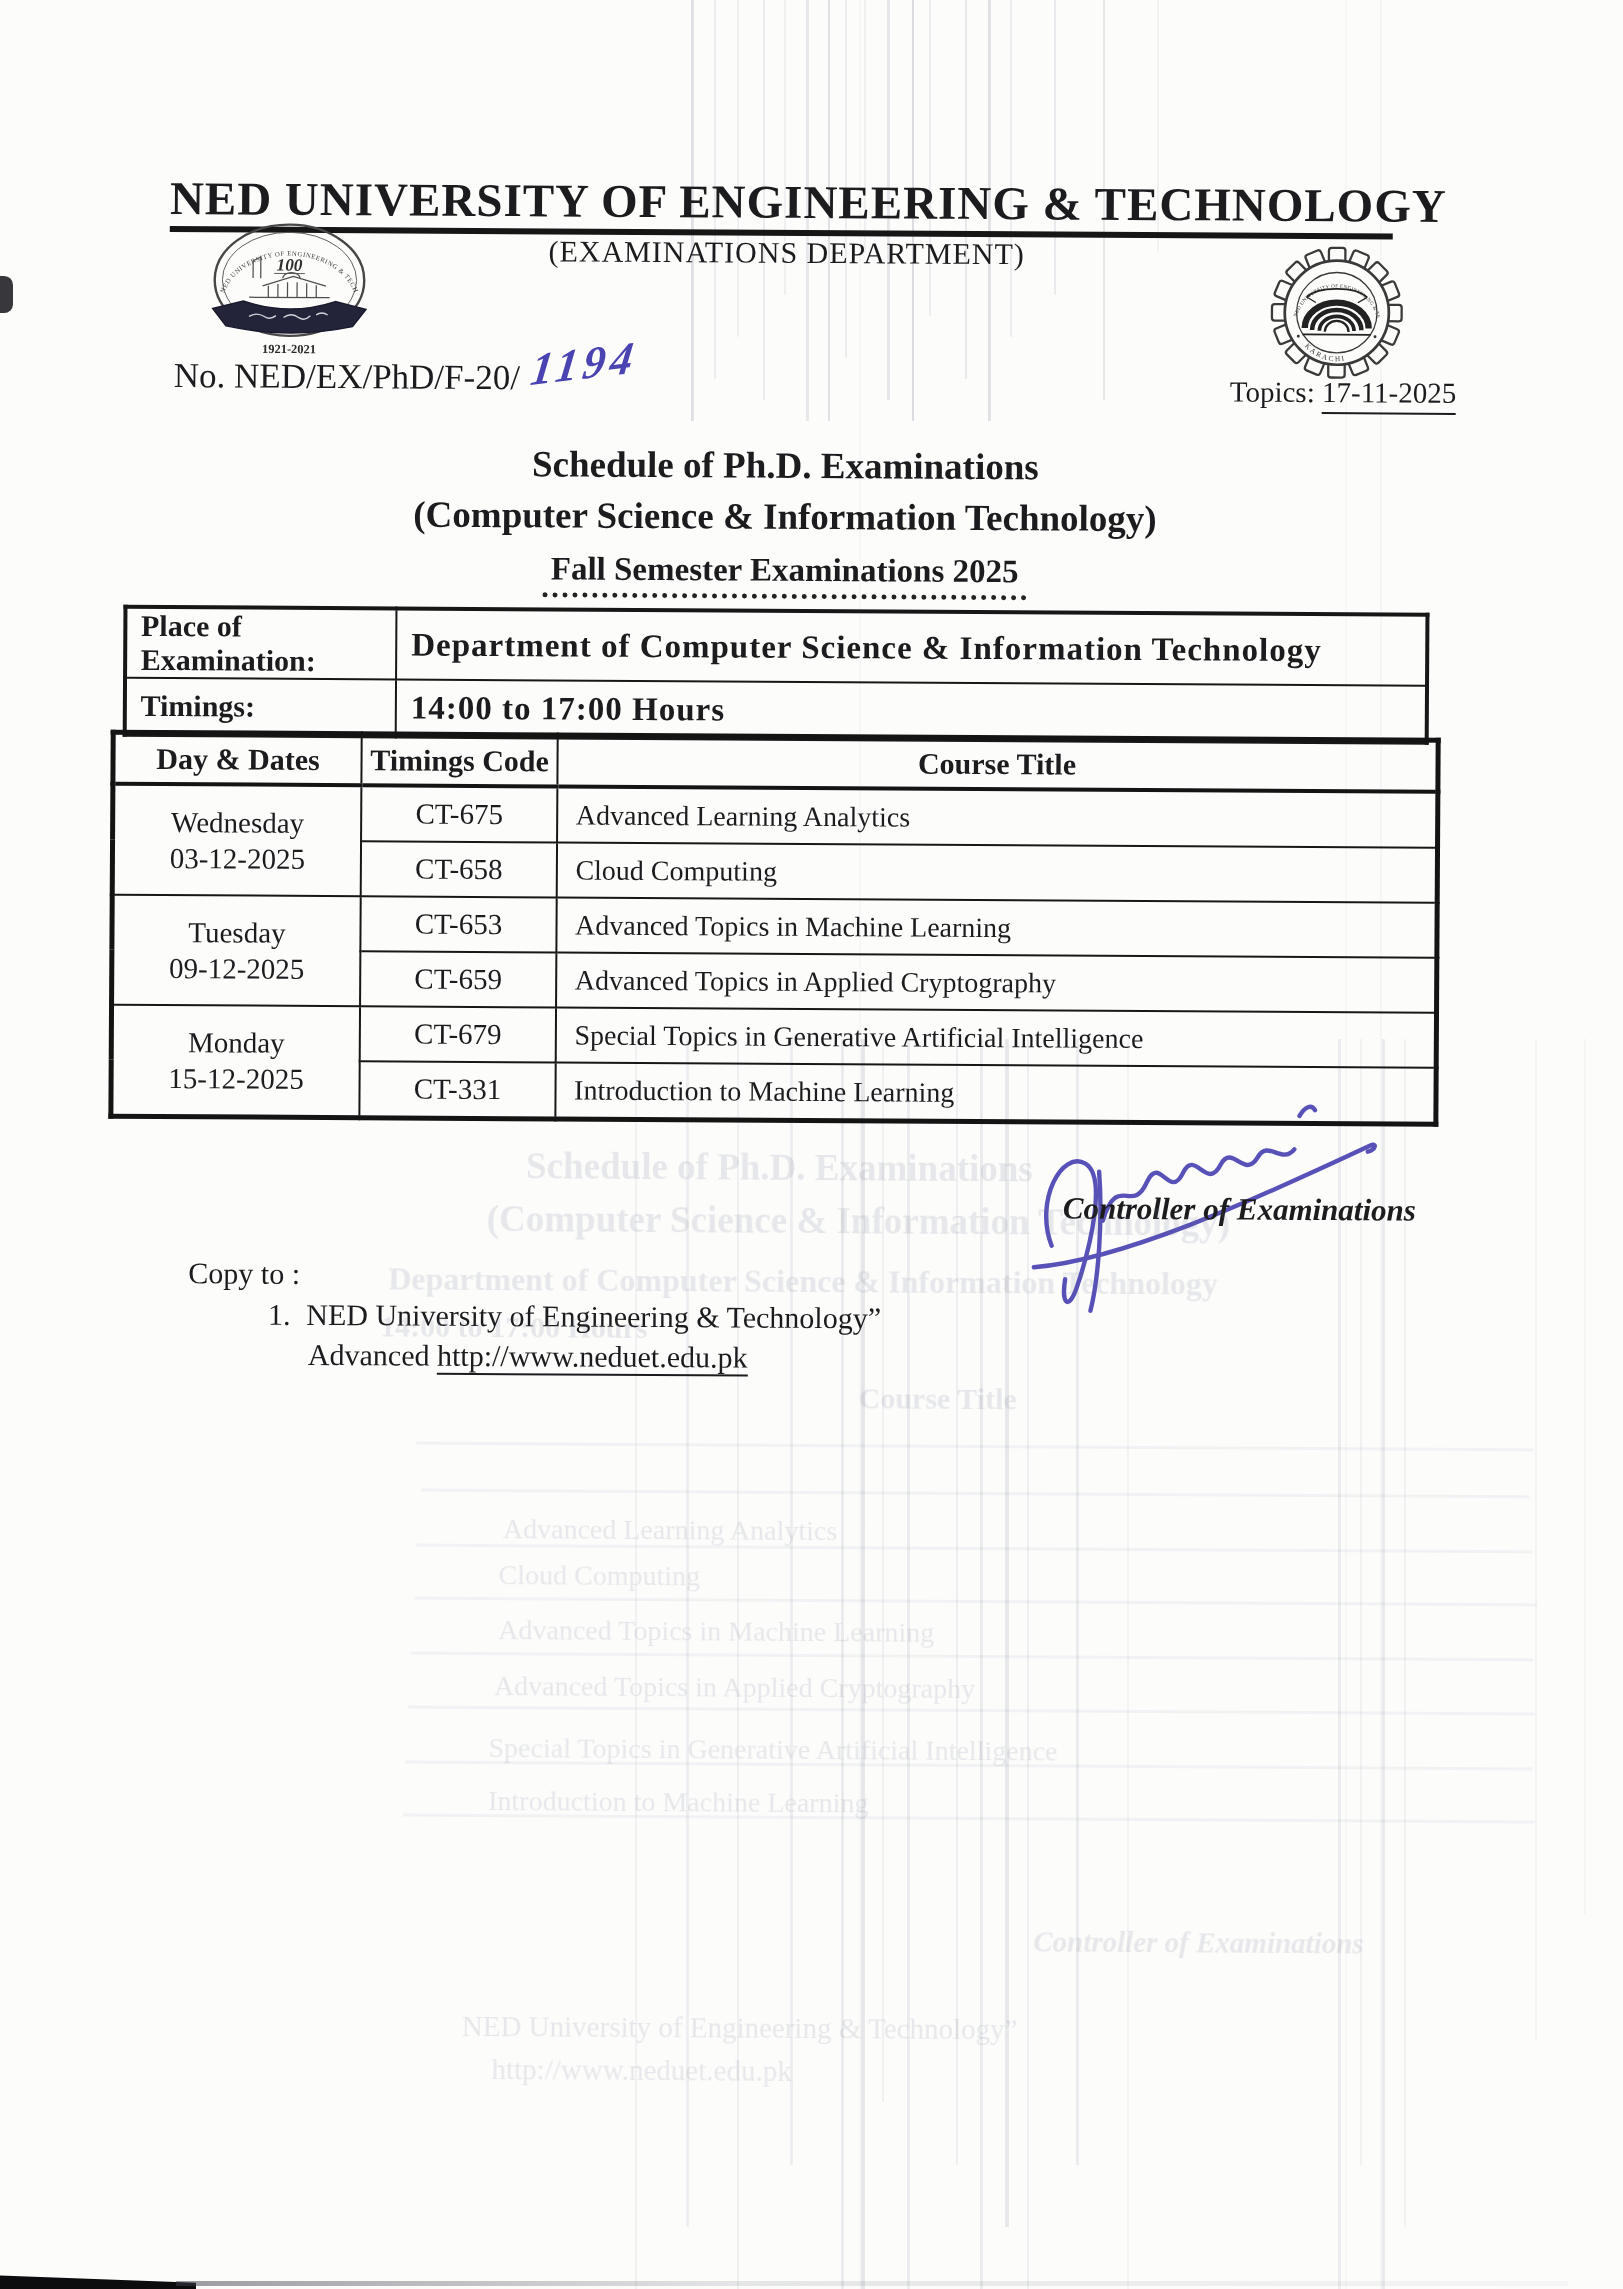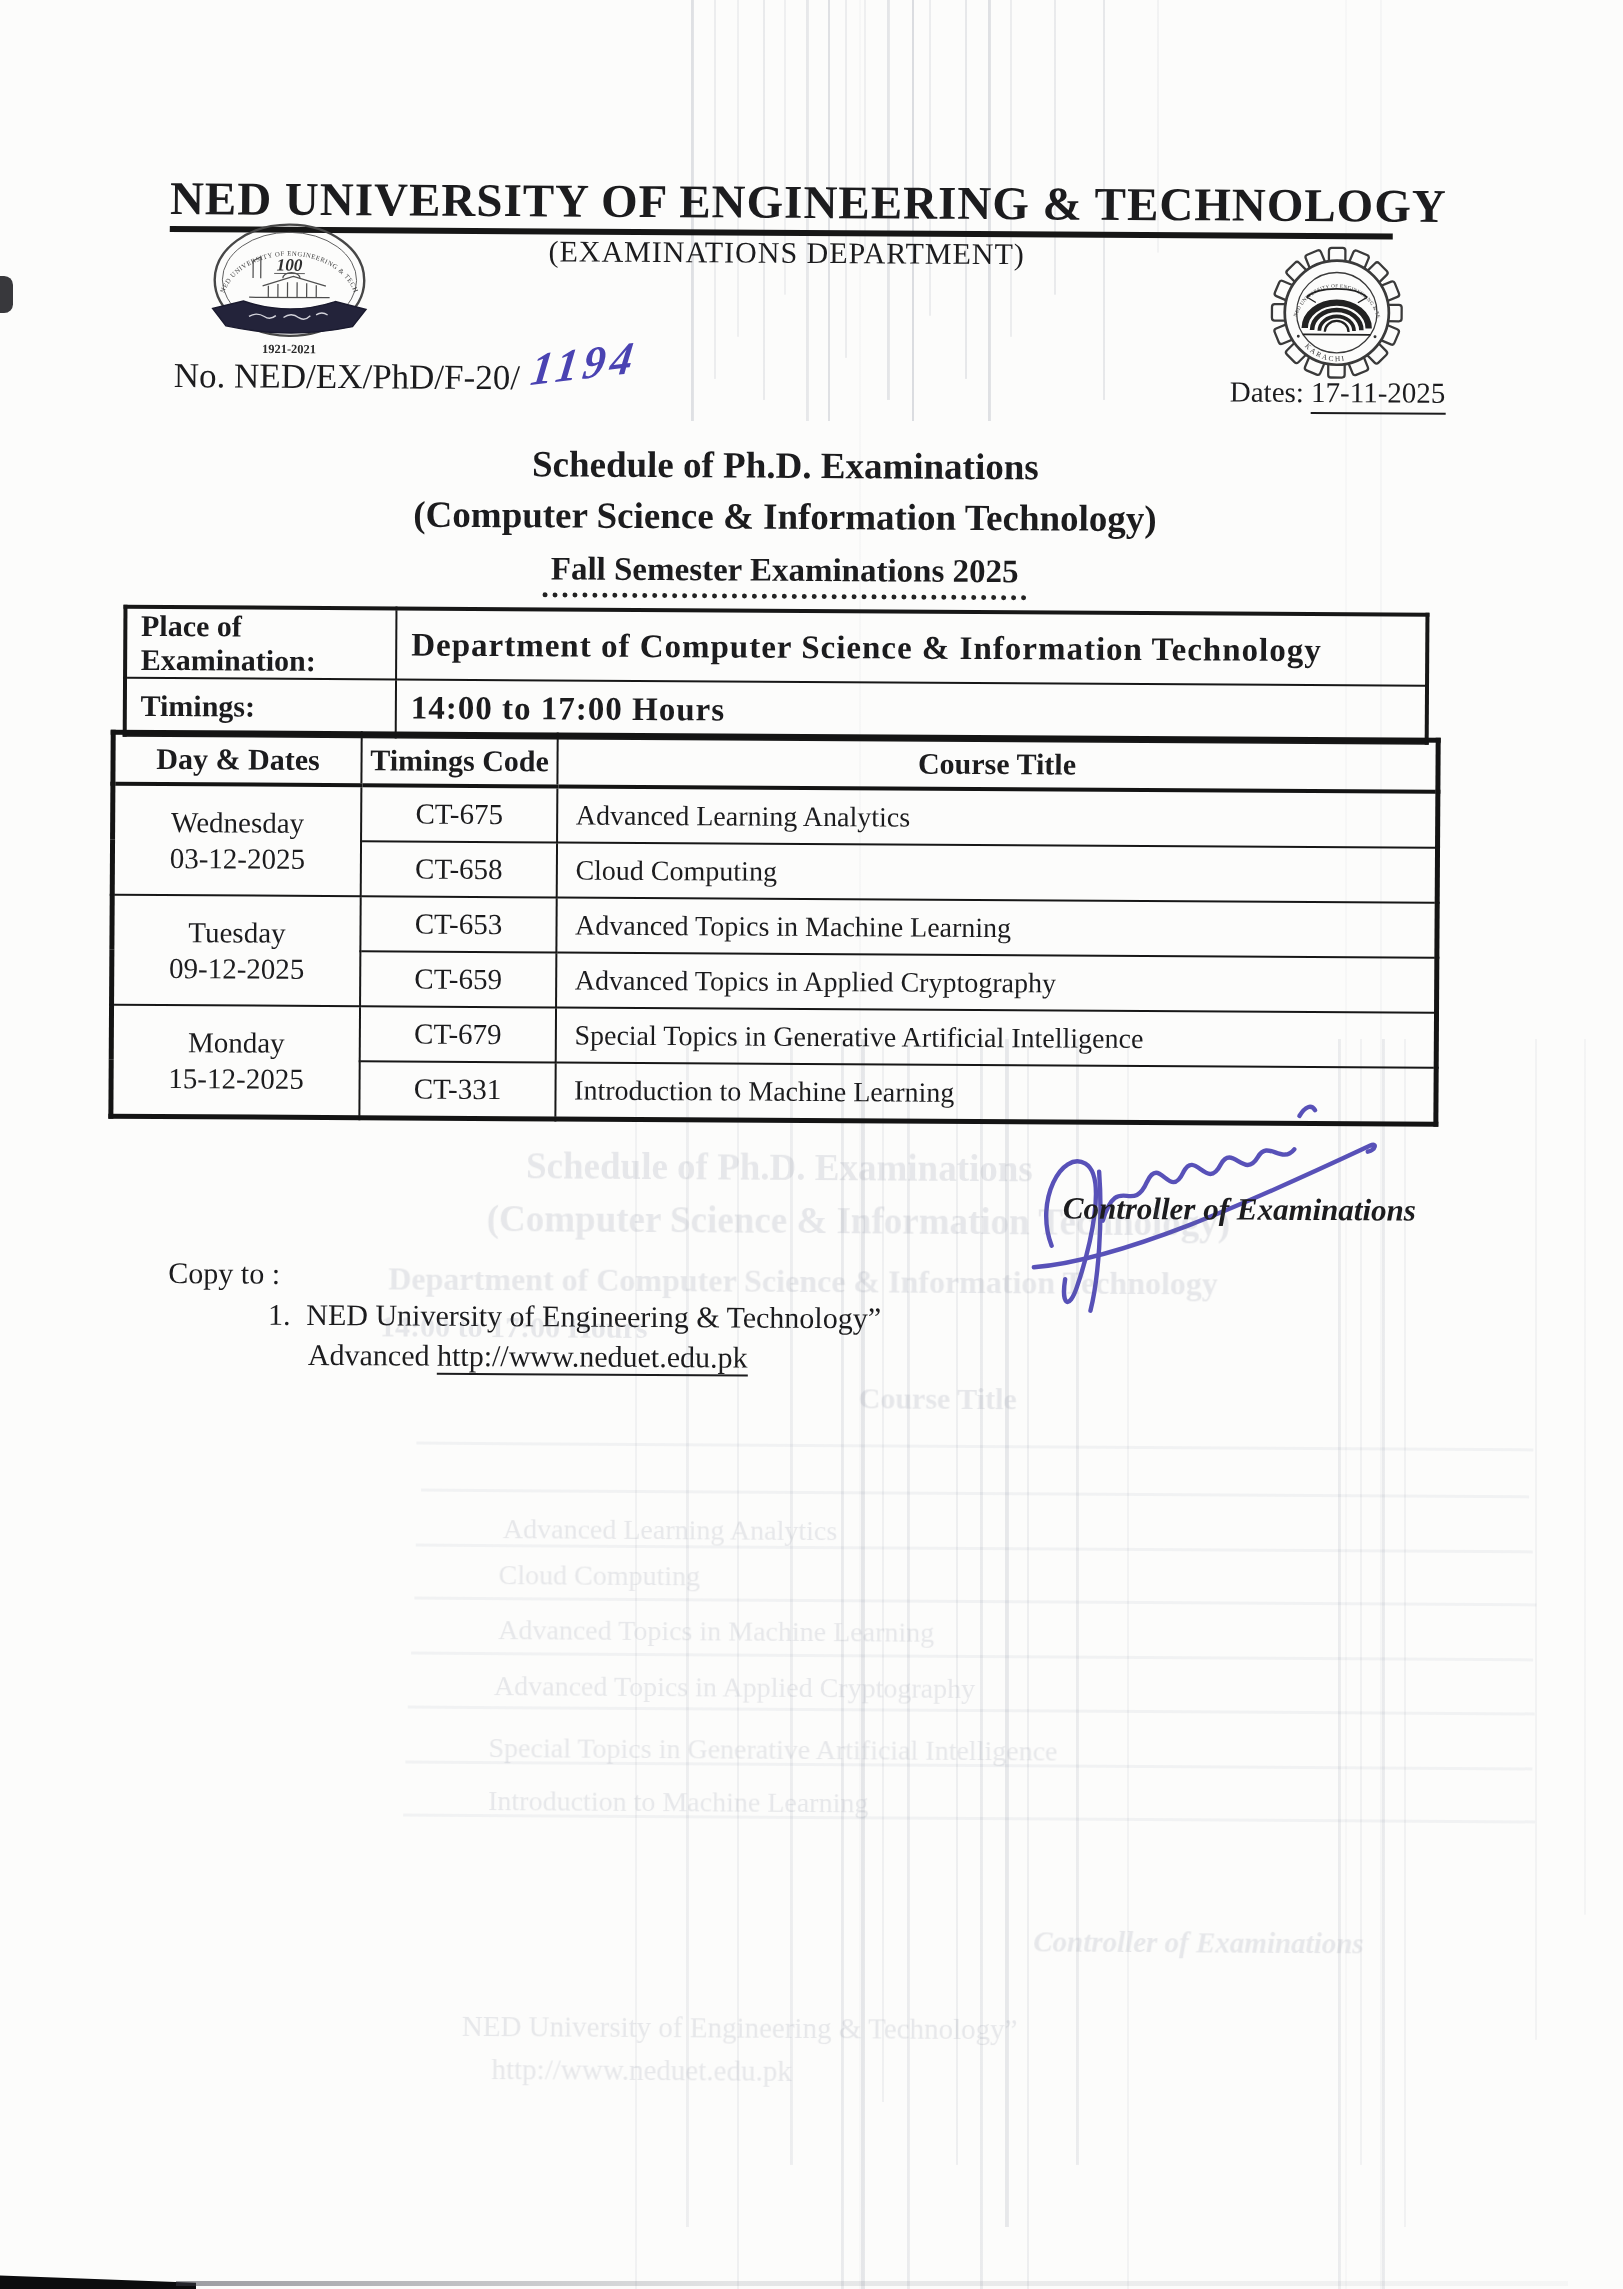--- a/index.html
+++ b/index.html
@@ -40,21 +40,21 @@
   .col-day{width:243px;} .col-code{width:192px;}
   td.day{text-align:center;line-height:1.25;}
   td.code{text-align:center;}
   td.crs{text-align:left;padding:0 9.8px 0 17.6px;font-size:28px;}
 
   
   .controller{left:1066px;top:1188px;font-size:31px;font-weight:bold;font-style:italic;white-space:nowrap;}
   .sig-svg{left:1008px;top:1051px;}
 
   
-  .copyto{left:172px;top:1259px;font-size:30px;}
+  .copyto{left:192px;top:1259px;font-size:30px;}
   .copy-item{left:272px;top:1300px;font-size:30px;white-space:nowrap;}
   .copy-item .num{margin-right:15.7px;}
   .website{left:312px;top:1340px;font-size:30px;white-space:nowrap;}
   .website .url{border-bottom:2px solid #1c1c1e;padding-bottom:1px;}
 
   
   .ghost{color:rgba(97,108,130,0.14);filter:blur(0.6px);white-space:nowrap;}
   .ghost.b{font-weight:bold;}
   .grule{background:rgba(105,115,135,0.07);height:2.9px;}
 
@@ -181,21 +181,21 @@
         <path d="M 38,99 L 112,99" stroke-width="2"></path>
         <path d="M 42,58 C 55,46 95,46 108,58" stroke-width="2"></path>
         <path d="M 42,58 l 10,6 M 108,58 l -10,6" stroke-width="1.5"></path>
       </g>
     </svg>
 
     <div class="abs refline">
       <span>No. NED/EX/PhD/F-20/</span><span class="ref-number">1194</span>
     </div>
     <div class="abs dateline">
-      <span>Dates:</span>
+      <span>Topics:</span>
       <span class="date-val">17-11-2025</span>
     </div>
 
     <div class="abs titles t1">Schedule of Ph.D. Examinations</div>
     <div class="abs titles t2">(Computer Science &amp; Information Technology)</div>
     <div class="abs titles t3">
       <span>Fall Semester Examinations 2025</span>
     </div>
 
     <div class="abs info-table">

